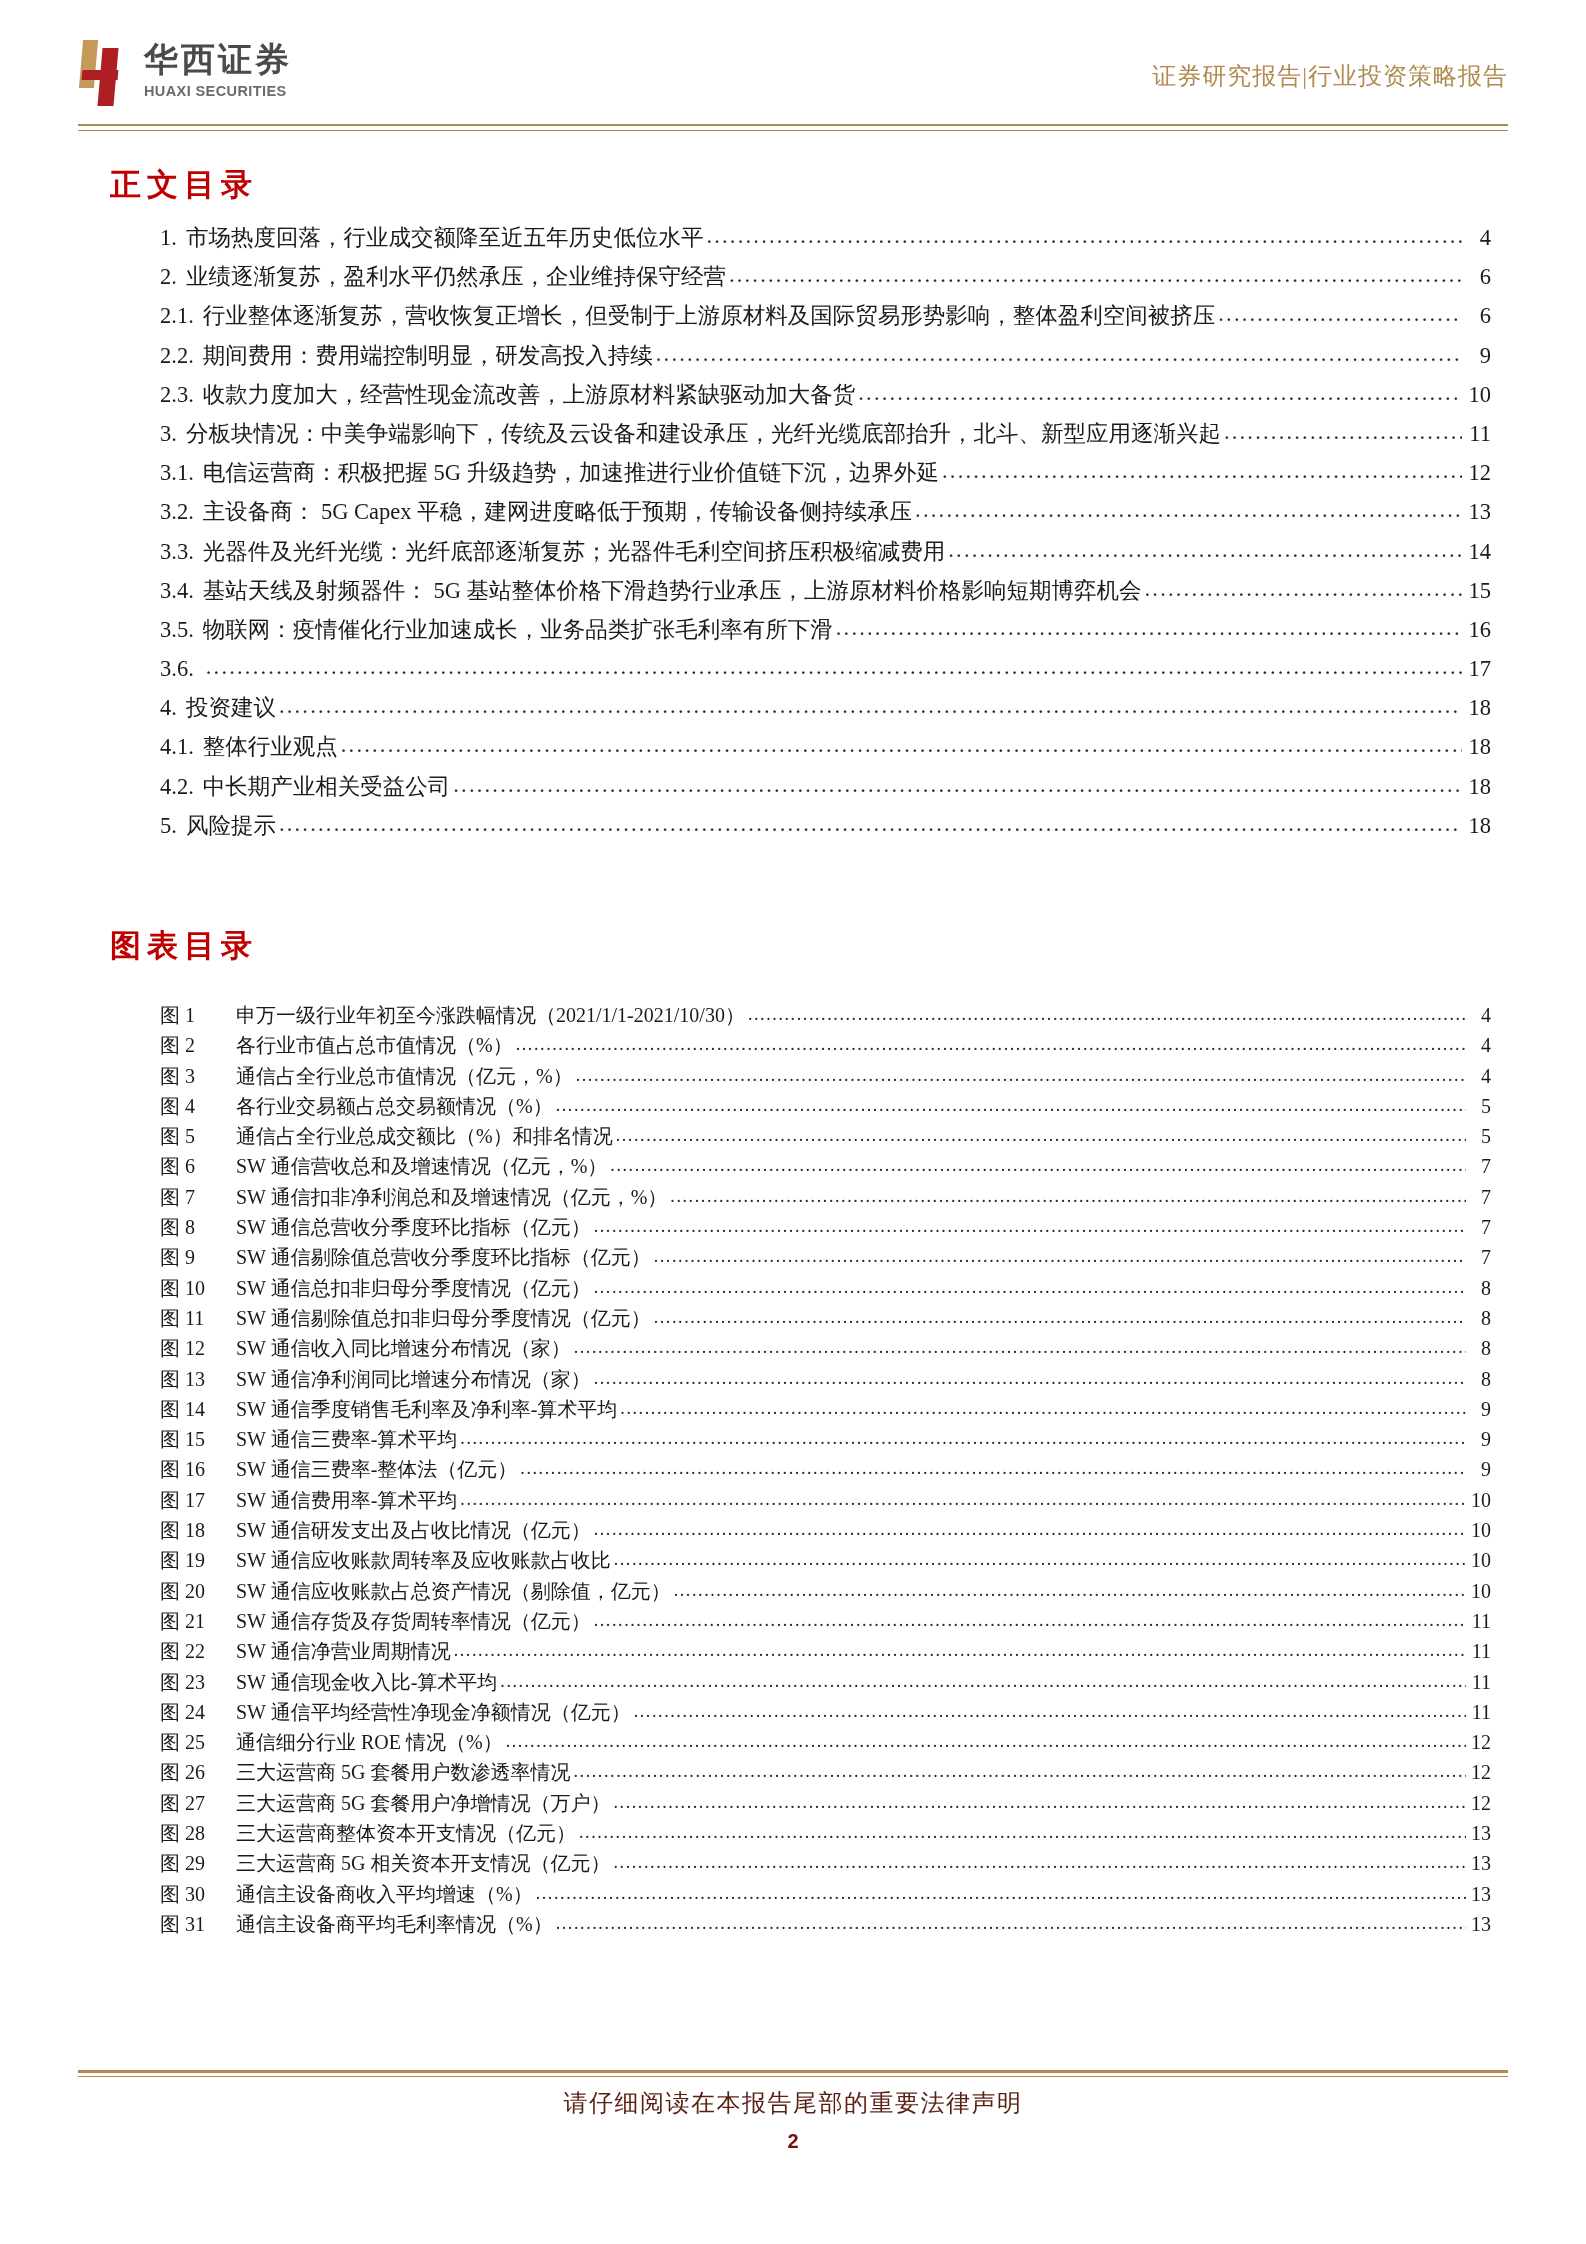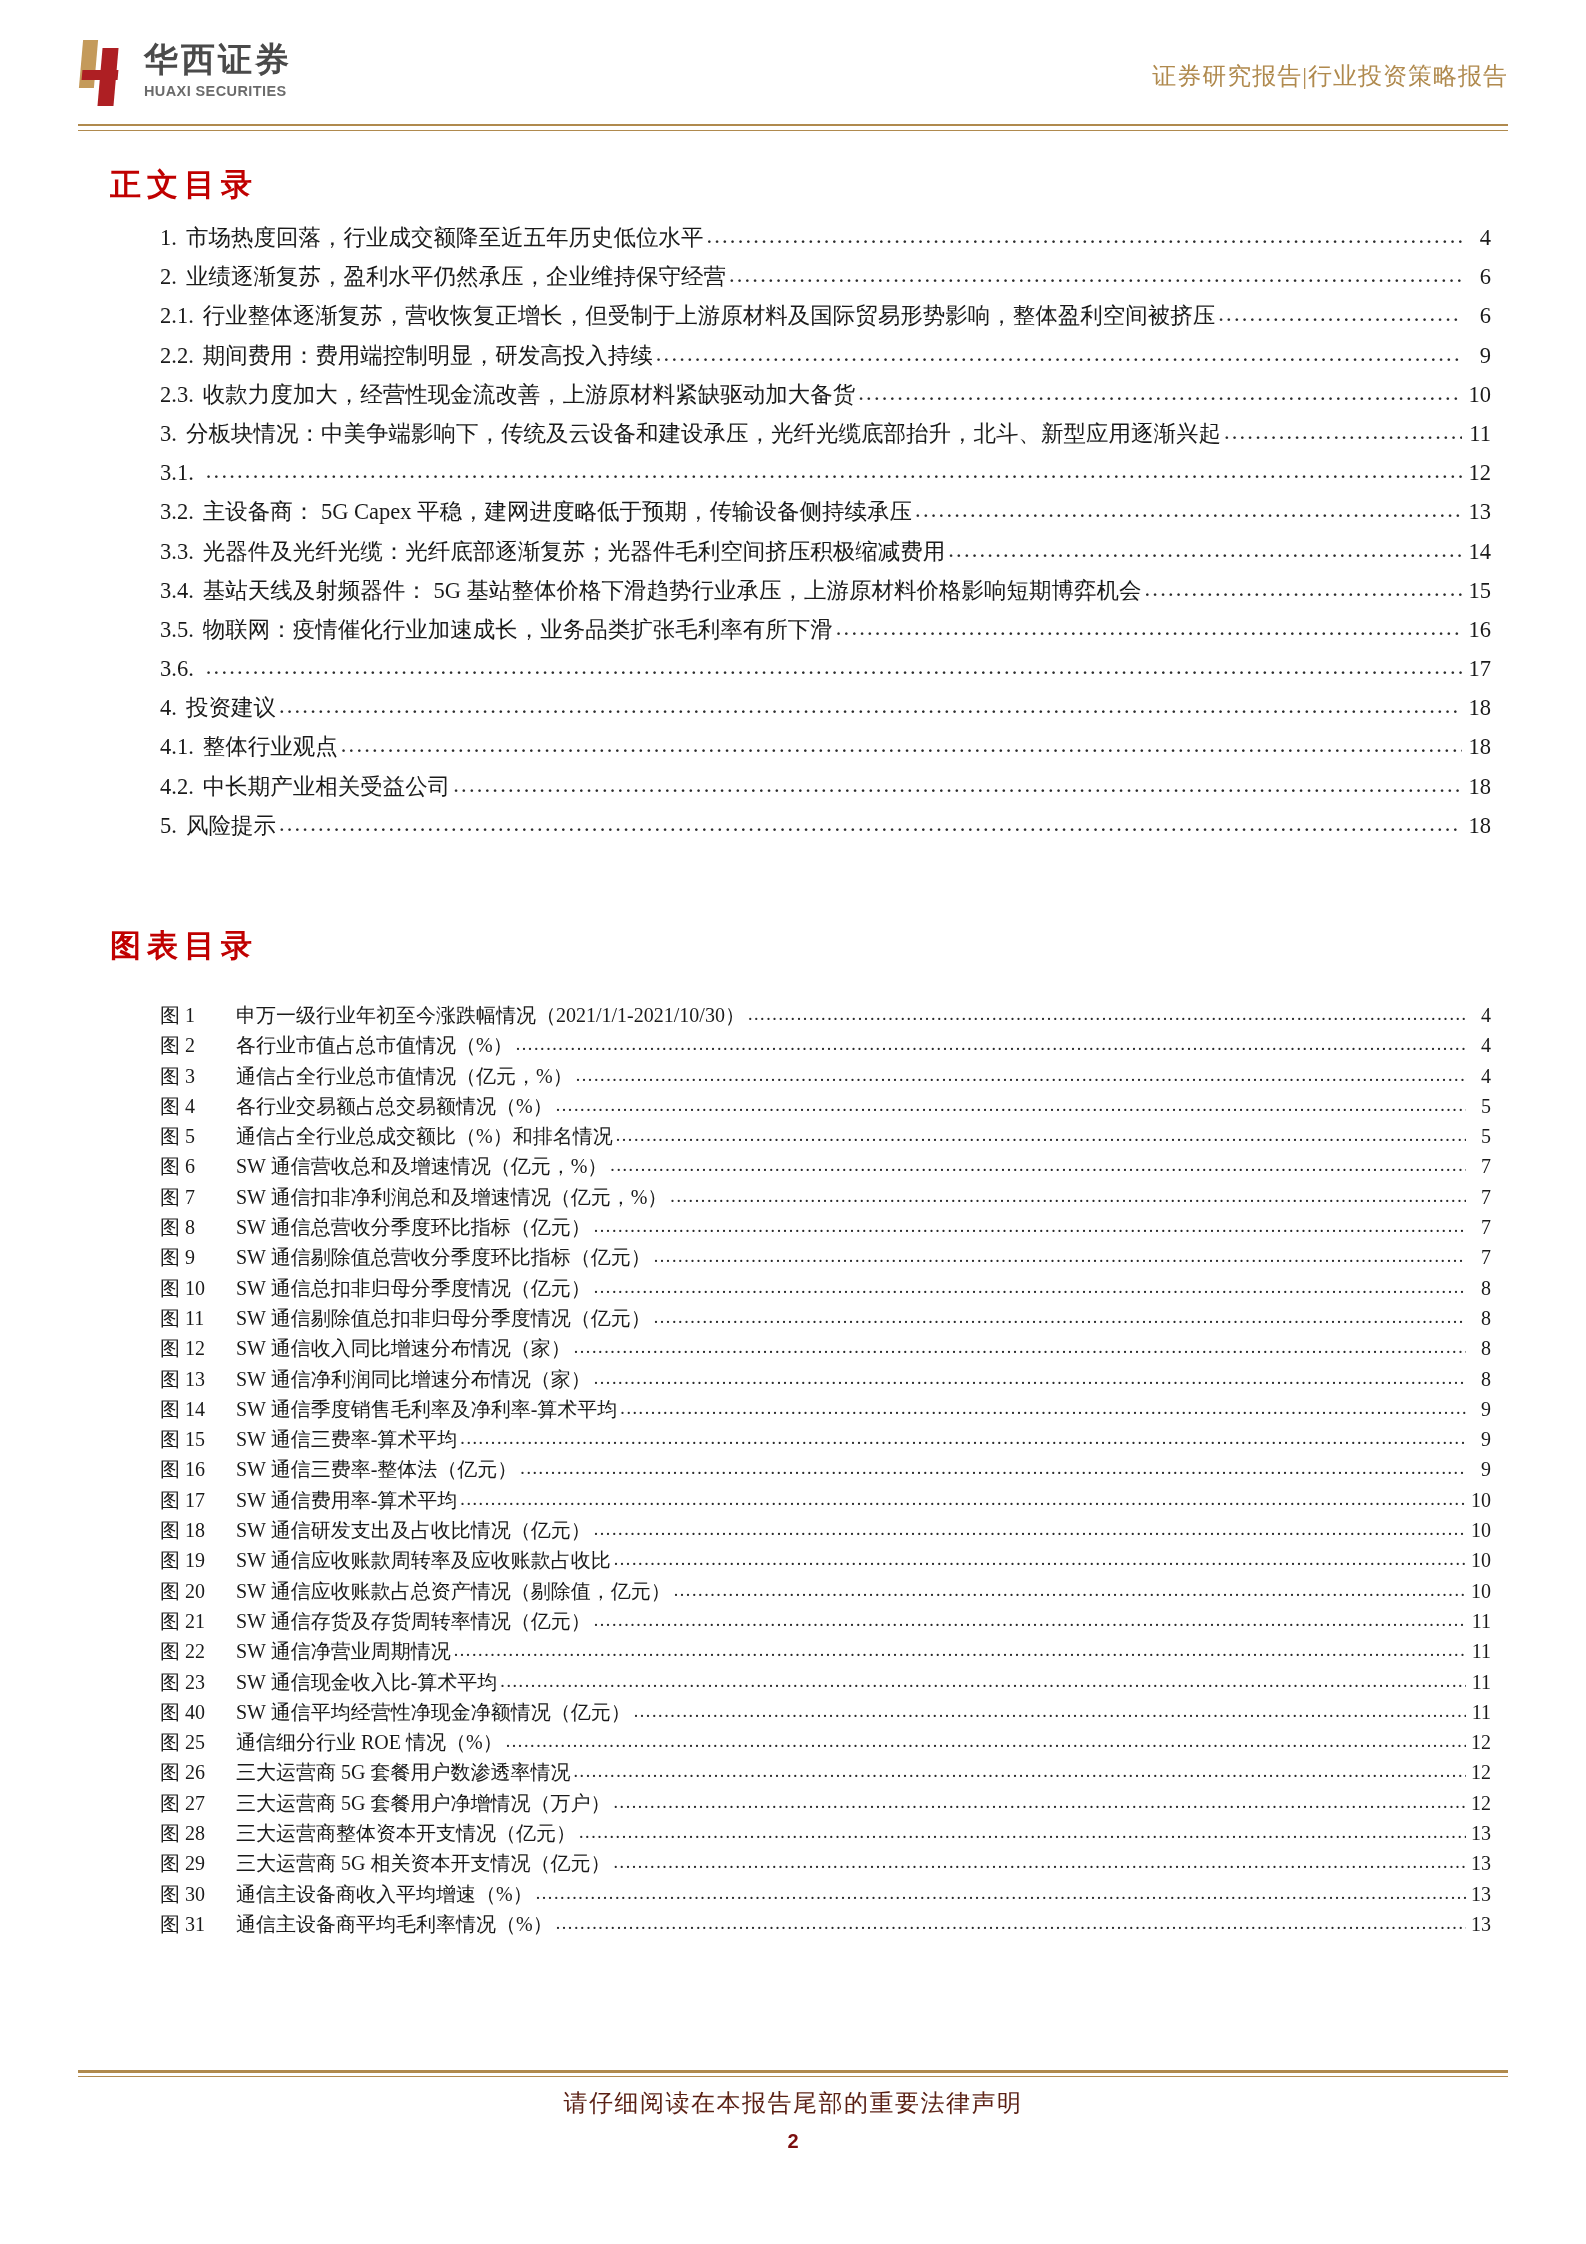--- a/index.html
+++ b/index.html
@@ -290,20 +290,21 @@
         <span class="toc-page">10</span>
       </div>
       <div class="toc-row lvl1">
         <span class="toc-num">3.</span>
         <span class="toc-label">分板块情况：中美争端影响下，传统及云设备和建设承压，光纤光缆底部抬升，北斗、新型应用逐渐兴起</span>
         <span class="toc-dots">............................................................................................................................................................................................................................................................................................................</span>
         <span class="toc-page">11</span>
       </div>
       <div class="toc-row lvl2">
         <span class="toc-num">3.1.</span>
+        <span class="toc-label">电信运营商：积极把握 5G 升级趋势，加速推进行业价值链下沉，边界外延</span>
         <span class="toc-dots">............................................................................................................................................................................................................................................................................................................</span>
         <span class="toc-page">12</span>
       </div>
       <div class="toc-row lvl2">
         <span class="toc-num">3.2.</span>
         <span class="toc-label">主设备商： 5G Capex 平稳，建网进度略低于预期，传输设备侧持续承压</span>
         <span class="toc-dots">............................................................................................................................................................................................................................................................................................................</span>
         <span class="toc-page">13</span>
       </div>
       <div class="toc-row lvl2">
@@ -489,21 +490,21 @@
         <span class="toc-dots">............................................................................................................................................................................................................................................................................................................</span>
         <span class="toc-page">11</span>
       </div>
       <div class="toc-row">
         <span class="toc-num">图 23</span>
         <span class="toc-label">SW 通信现金收入比-算术平均</span>
         <span class="toc-dots">............................................................................................................................................................................................................................................................................................................</span>
         <span class="toc-page">11</span>
       </div>
       <div class="toc-row">
-        <span class="toc-num">图 40</span>
+        <span class="toc-num">图 24</span>
         <span class="toc-label">SW 通信平均经营性净现金净额情况（亿元）</span>
         <span class="toc-dots">............................................................................................................................................................................................................................................................................................................</span>
         <span class="toc-page">11</span>
       </div>
       <div class="toc-row">
         <span class="toc-num">图 25</span>
         <span class="toc-label">通信细分行业 ROE 情况（%）</span>
         <span class="toc-dots">............................................................................................................................................................................................................................................................................................................</span>
         <span class="toc-page">12</span>
       </div>

